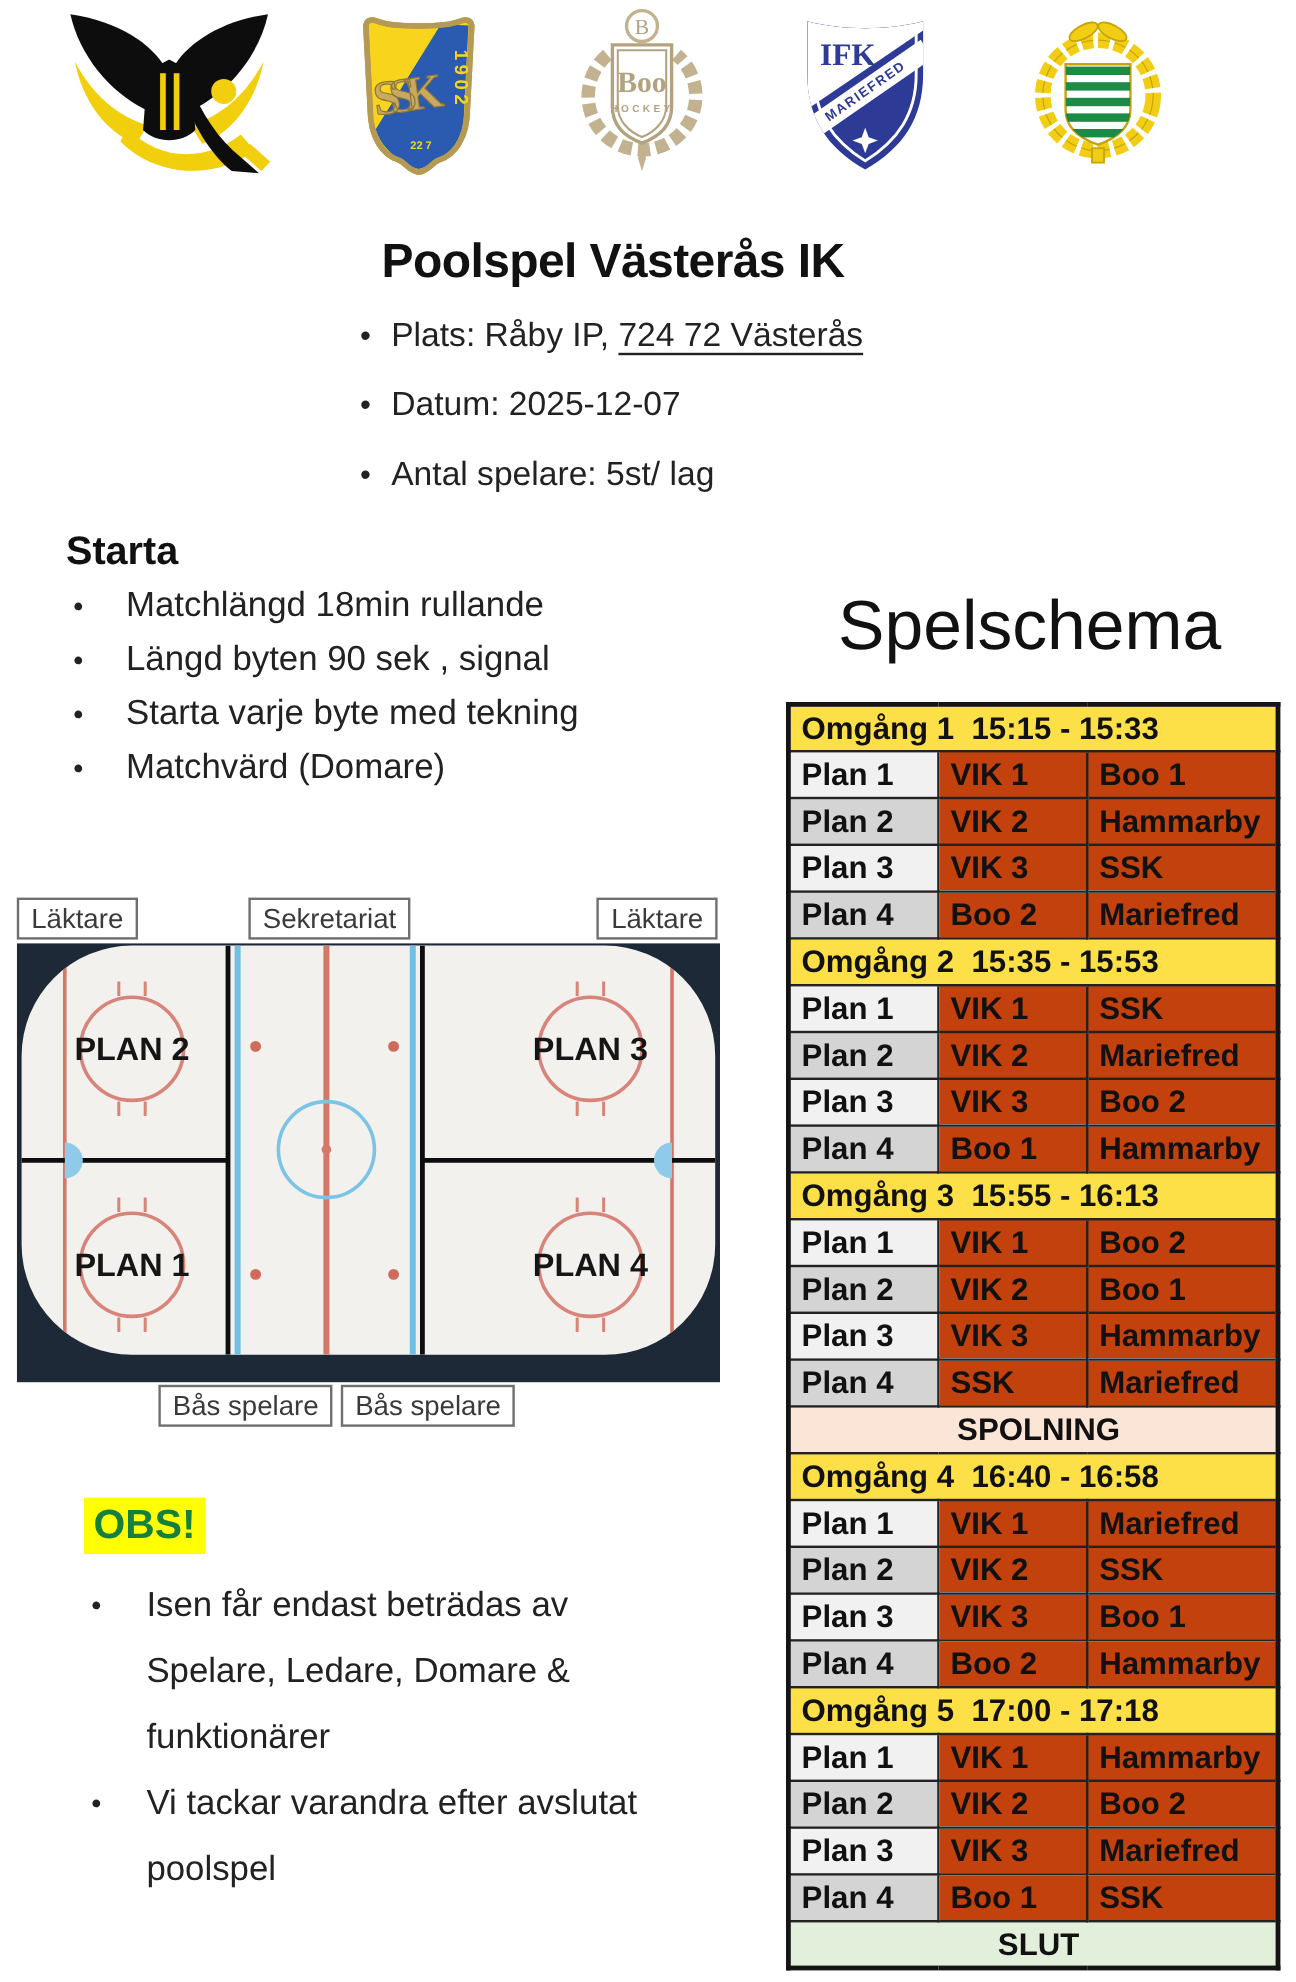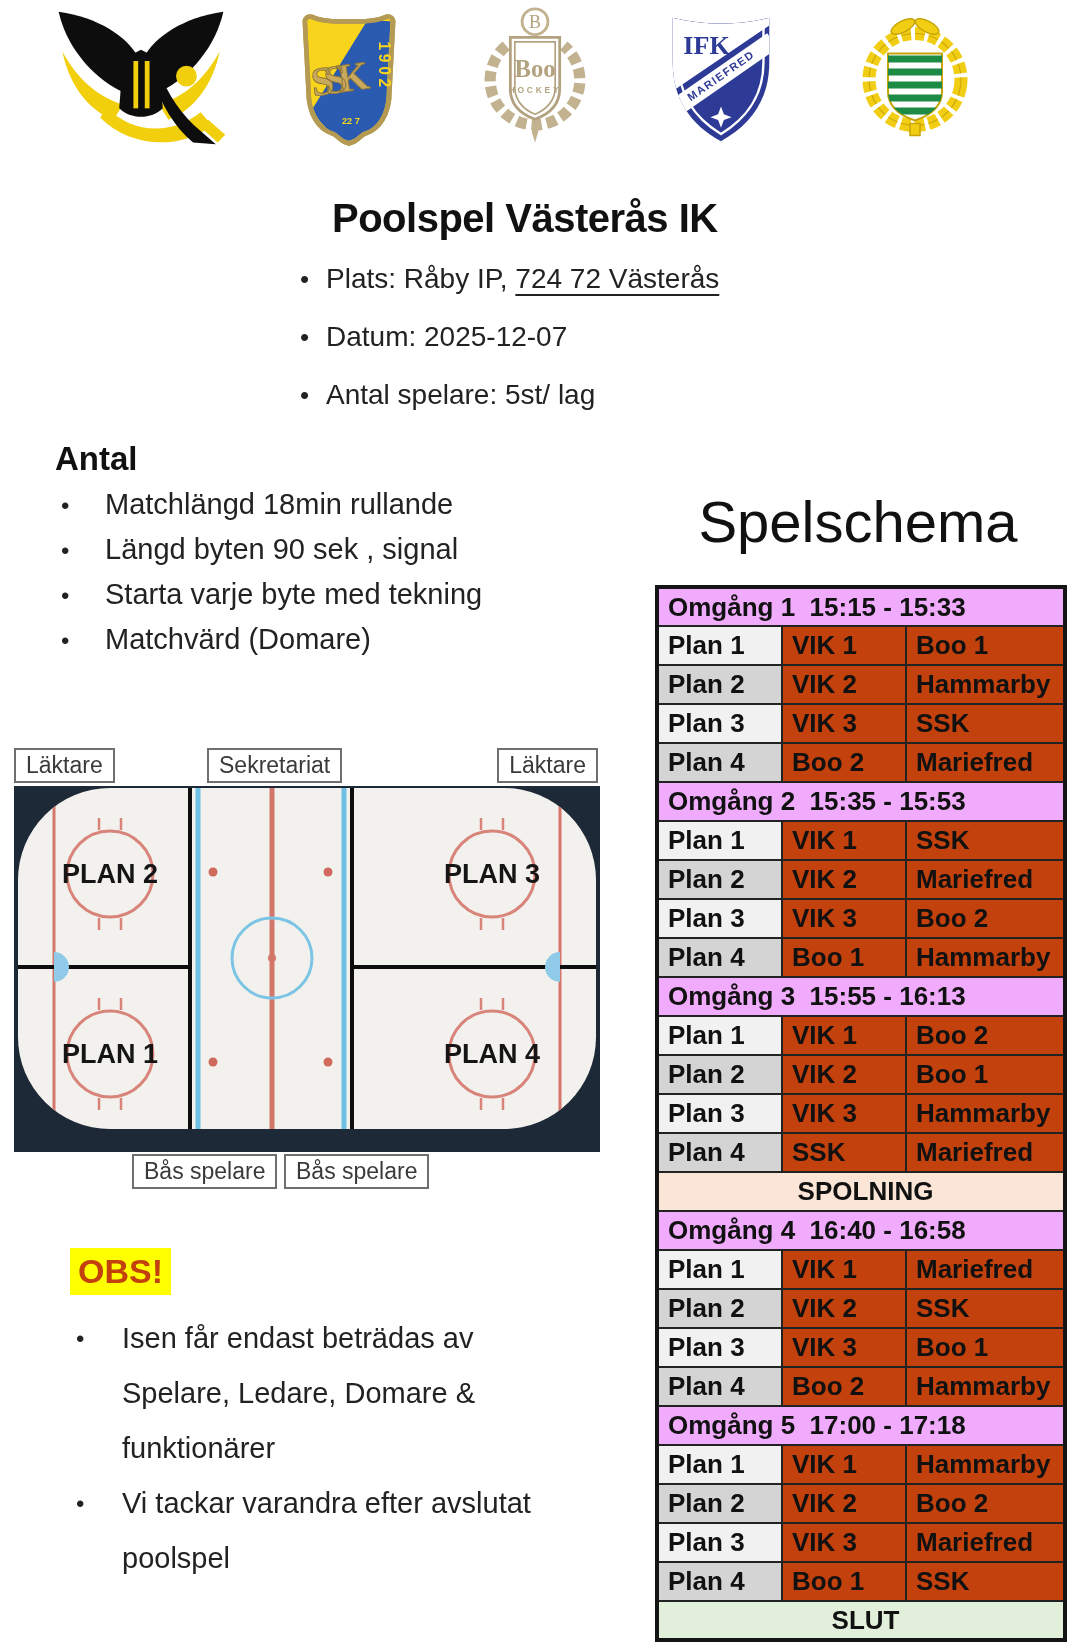--- a/index.html
+++ b/index.html
@@ -12,21 +12,21 @@
   .logo{position:absolute;top:8px;}
   .logo svg{display:block;width:100%;height:100%;}
   .logo-vik{left:50px;width:182px;height:142px;}
   .logo-ssk{left:293px;top:12px;width:112px;height:138px;}
   .logo-boo{left:468px;top:6px;width:134px;height:148px;}
   .logo-ifk{left:663px;top:10px;width:116px;height:140px;}
   .logo-hammarby{left:850px;top:6px;width:130px;height:146px;}
 
   
   .intro{position:absolute;left:300px;top:196px;width:560px;}
-  .intro h1{margin:0 0 0 32px;font-size:40px;font-weight:bold;letter-spacing:-0.5px;color:#111;}
+  .intro h1{margin:0 0 0 18px;font-size:40px;font-weight:bold;letter-spacing:-0.5px;color:#111;}
   .intro ul{list-style:none;margin:22px 0 0 0;padding:0;}
   .intro li{display:flex;align-items:baseline;font-size:28px;color:#222;margin-bottom:26px;}
   .intro .dot{width:26px;flex:0 0 26px;font-size:26px;}
   .u-line{text-decoration:underline;text-decoration-thickness:2px;text-underline-offset:6px;text-align:right;}
 
   
   .regler{position:absolute;left:55px;top:440px;width:560px;}
   .regler h2{margin:0;font-size:33px;font-weight:bold;color:#111;}
   .regler ul{list-style:none;margin:10px 0 0 0;padding:0;}
   .regler li{display:flex;align-items:baseline;font-size:29px;color:#222;margin-bottom:12px;}
@@ -39,21 +39,21 @@
   }
   table.schedule{
     position:absolute;left:655px;top:585px;width:408px;
     border-collapse:collapse;border:4px solid #141414;table-layout:fixed;
   }
   table.schedule td{
     border:2px solid #222;height:39px;box-sizing:border-box;
     font-weight:bold;font-size:26px;color:#111;padding:0 0 0 9px;
     overflow:hidden;white-space:pre;
   }
-  td.round{background:#f0abfc;font-size:27px;}
+  td.round{background:#fde047;font-size:27px;}
   td.plan-light{background:#f1f1f1;}
   td.plan-dark{background:#d4d4d4;}
   td.team{background:#c2410c;}
   td.banner{text-align:center;padding:0;font-size:27px;}
   td.spolning{background:#fbe5d6;}
   td.slut{background:#e2efda;}
 
   
   .rink-wrap{position:absolute;left:14px;top:748px;width:586px;height:444px;}
   .stand-label,.bas-label{
@@ -63,21 +63,21 @@
   }
   .stand-left{left:0;top:0;}
   .stand-center{left:193px;top:0;}
   .stand-right{right:2px;top:0;}
   .rink-svg{position:absolute;left:0;top:38px;width:586px;height:366px;}
   .bas-1{left:118px;top:406px;}
   .bas-2{left:270px;top:406px;}
 
   
   .obs{position:absolute;left:70px;top:1248px;width:540px;}
-  .obs-badge{display:inline-block;background:#ffff00;color:#c2410c;font-size:34px;font-weight:bold;padding:4px 8px;}
+  .obs-badge{display:inline-block;background:#ffff00;color:#15803d;font-size:34px;font-weight:bold;padding:4px 8px;}
   .obs ul{list-style:none;margin:16px 0 0 0;padding:0;}
   .obs li{display:flex;align-items:flex-start;font-size:29px;color:#222;line-height:55px;}
   .obs .dot{width:46px;flex:0 0 46px;font-size:24px;padding-left:6px;line-height:55px;}
 
   .serif{font-family:"Liberation Serif","DejaVu Serif",serif;}
 </style>
 </head>
 <body>
 
 <div class="page">
@@ -176,21 +176,21 @@
         <span>Datum: 2025-12-07</span>
       </li>
       <li>
         <span class="dot">•</span>
         <span>Antal spelare: 5st/ lag</span>
       </li>
     </ul>
   </section>
 
   <section class="regler">
-    <h2>Antal</h2>
+    <h2>Starta</h2>
     <ul>
       <li>
           <span class="dot">•</span>
           <span>Matchlängd 18min rullande</span>
         </li>
       <li>
           <span class="dot">•</span>
           <span>Längd byten 90 sek , signal</span>
         </li>
       <li>

